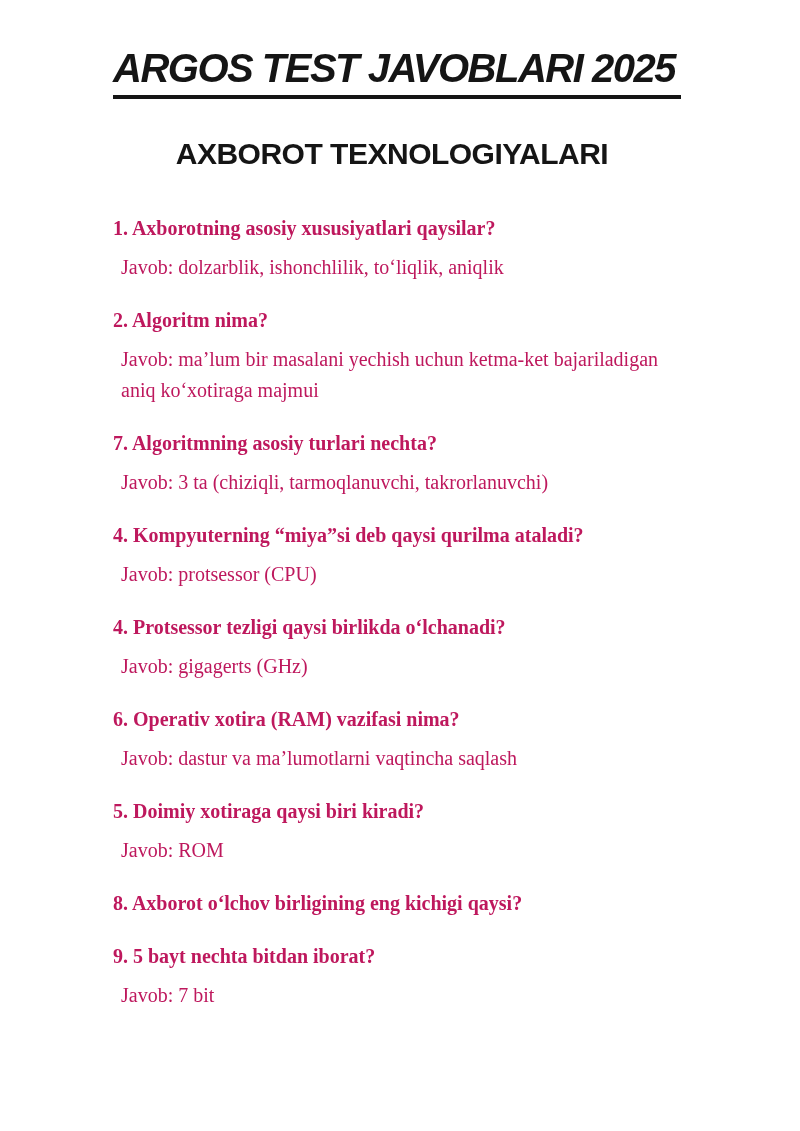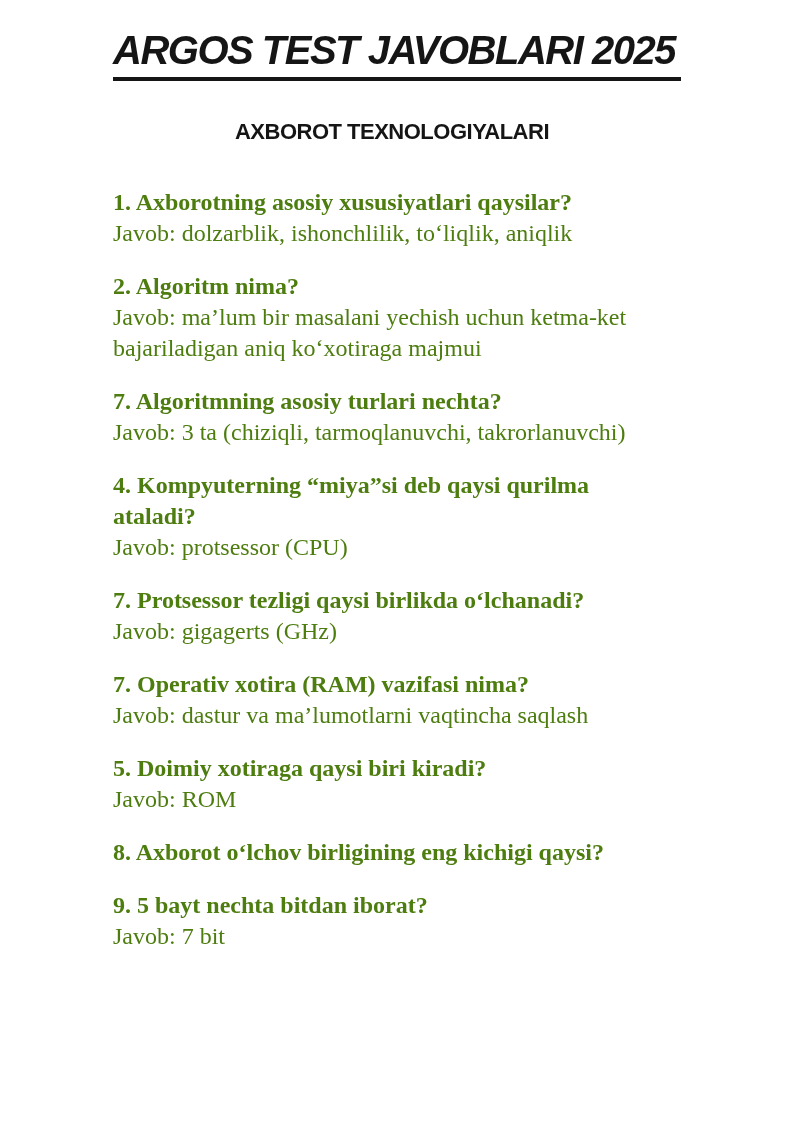--- a/index.html
+++ b/index.html
@@ -10,21 +10,21 @@
   body {
     width: 800px;
     height: 1131px;
     overflow: hidden;
     color: #141414;
   }
   .page {
     box-sizing: border-box;
     width: 729px;
     height: 1131px;
-    padding: 28px 58px 0 113px;
+    padding: 46px 58px 0 113px;
     background: #ffffff;
   }
   .doc-title {
     display: block;
     width: fit-content;
     margin: 0 auto 38px auto;
     font-family: "Liberation Sans", sans-serif;
     font-weight: bold;
     font-style: italic;
     font-size: 40px;
@@ -33,40 +33,40 @@
     color: #151515;
     border-bottom: 4px solid #151515;
     padding-bottom: 4px;
     padding-right: 6px;
   }
   .doc-subtitle {
     margin: 0 0 42px 0;
     text-align: center;
     font-family: "Liberation Sans", sans-serif;
     font-weight: bold;
-    font-size: 22px;
+    font-size: 30px;
     letter-spacing: -0.5px;
     color: #151515;
     white-space: nowrap;
   }
   .qa-list {
     font-family: "Liberation Serif", serif;
-    font-size: 24px;
+    font-size: 20px;
     line-height: 31px;
-    color: #4d7c0f;
+    color: #be185d;
   }
   .qa-item {
     margin: 0 0 22px 0;
   }
   .question {
     margin: 0;
     font-weight: bold;
   }
   .answer {
-    margin: 0;
+    margin: 8px;
     font-weight: normal;
   }
 </style>
 </head>
 <body>
 
 <div class="page">
 
   <h1 class="doc-title">ARGOS TEST JAVOBLARI 2025</h1>
 
@@ -88,26 +88,26 @@
       <p class="question">7. Algoritmning asosiy turlari nechta?</p>
       <p class="answer">Javob: 3 ta (chiziqli, tarmoqlanuvchi, takrorlanuvchi)</p>
     </div>
 
     <div class="qa-item">
       <p class="question">4. Kompyuterning “miya”si deb qaysi qurilma ataladi?</p>
       <p class="answer">Javob: protsessor (CPU)</p>
     </div>
 
     <div class="qa-item">
-      <p class="question">7. Protsessor tezligi qaysi birlikda o‘lchanadi?</p>
+      <p class="question">4. Protsessor tezligi qaysi birlikda o‘lchanadi?</p>
       <p class="answer">Javob: gigagerts (GHz)</p>
     </div>
 
     <div class="qa-item">
-      <p class="question">7. Operativ xotira (RAM) vazifasi nima?</p>
+      <p class="question">6. Operativ xotira (RAM) vazifasi nima?</p>
       <p class="answer">Javob: dastur va ma’lumotlarni vaqtincha saqlash</p>
     </div>
 
     <div class="qa-item">
       <p class="question">5. Doimiy xotiraga qaysi biri kiradi?</p>
       <p class="answer">Javob: ROM</p>
     </div>
 
     <div class="qa-item">
       <p class="question">8. Axborot o‘lchov birligining eng kichigi qaysi?</p>

